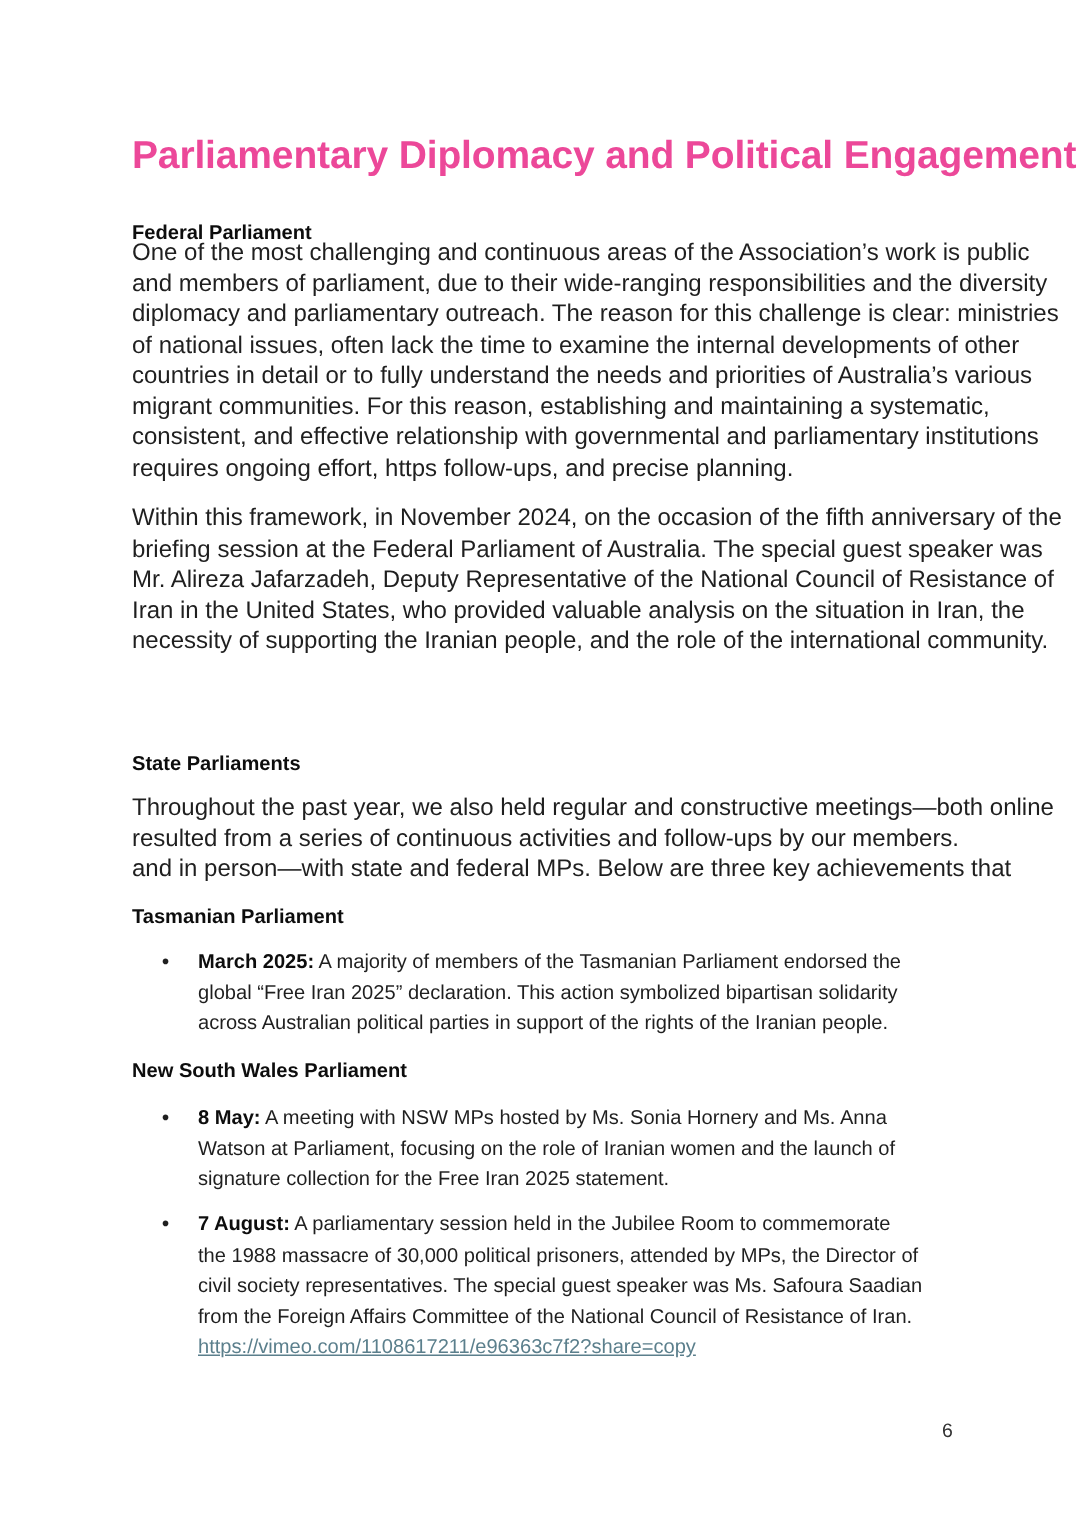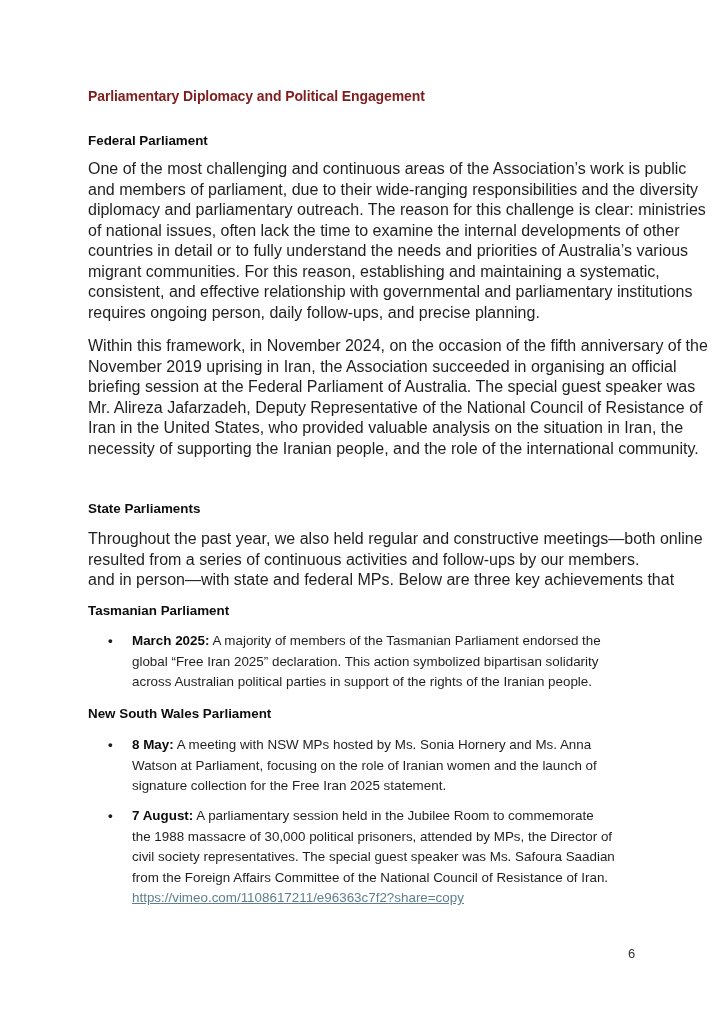--- a/index.html
+++ b/index.html
@@ -18,23 +18,23 @@
     .page {
       position: absolute;
       left: 88px;
       top: 0;
       width: 560px;
     }
     .title {
       position: absolute;
       top: 88px;
       left: 0;
-      font-size: 14px;
+      font-size: 26px;
       font-weight: bold;
-      color: #7f1d1d;
+      color: #ec4899;
       white-space: nowrap;
       letter-spacing: -0.1px;
     }
     .h3 {
       position: absolute;
       left: 0;
       font-size: 13.4px;
       font-weight: bold;
       color: #0d0d0d;
       white-space: nowrap;
@@ -89,36 +89,35 @@
       color: #333;
     }
   </style>
 </head>
 <body>
 
 <div class="page">
 
   <div class="title">Parliamentary Diplomacy and Political Engagement</div>
 
-  <div class="h3" style="top:133px;text-align:right;">Federal Parliament</div>
+  <div class="h3" style="top:147px;text-align:right;">Federal Parliament</div>
 
   <div class="para" style="top:159px;">
     <span class="line">One of the most challenging and continuous areas of the Association’s work is public</span>
     <span class="line">and members of parliament, due to their wide-ranging responsibilities and the diversity</span>
     <span class="line">diplomacy and parliamentary outreach. The reason for this challenge is clear: ministries</span>
     <span class="line">of national issues, often lack the time to examine the internal developments of other</span>
     <span class="line">countries in detail or to fully understand the needs and priorities of Australia’s various</span>
     <span class="line">migrant communities. For this reason, establishing and maintaining a systematic,</span>
     <span class="line">consistent, and effective relationship with governmental and parliamentary institutions</span>
-    <span class="line">requires ongoing person, daily follow-ups, and precise planning.</span>
+    <span class="line">requires ongoing effort, https follow-ups, and precise planning.</span>
   </div>
 
   <div class="para" style="top:336px;">
     <span class="line">Within this framework, in November 2024, on the occasion of the fifth anniversary of the</span>
-    <span class="line">November 2019 uprising in Iran, the Association succeeded in organising an official</span>
     <span class="line">briefing session at the Federal Parliament of Australia. The special guest speaker was</span>
     <span class="line">Mr. Alireza Jafarzadeh, Deputy Representative of the National Council of Resistance of</span>
     <span class="line">Iran in the United States, who provided valuable analysis on the situation in Iran, the</span>
     <span class="line">necessity of supporting the Iranian people, and the role of the international community.</span>
   </div>
 
   <div class="h3" style="top:501px;">State Parliaments</div>
 
   <div class="para" style="top:529px;">
     <span class="line">Throughout the past year, we also held regular and constructive meetings—both online</span>

